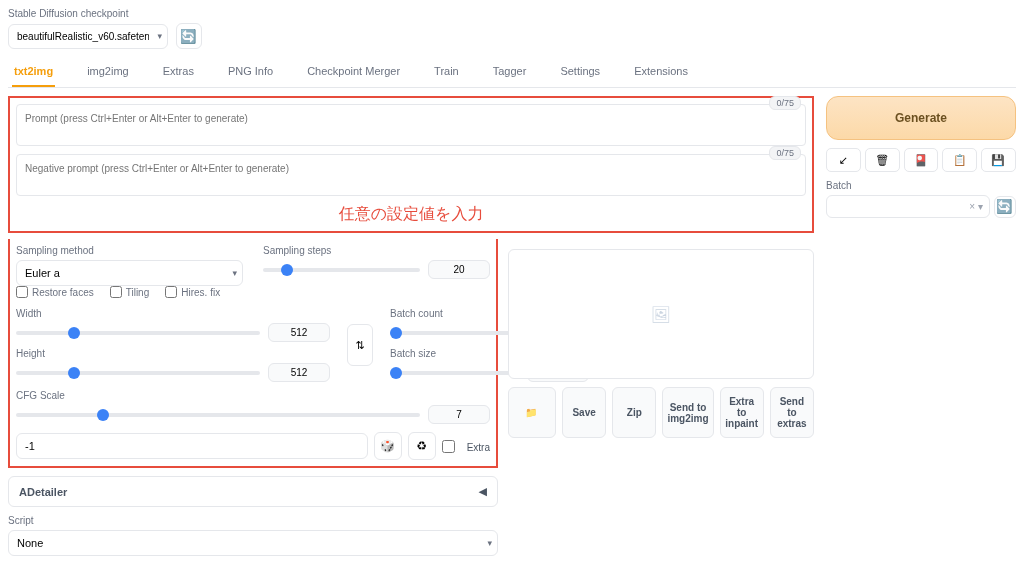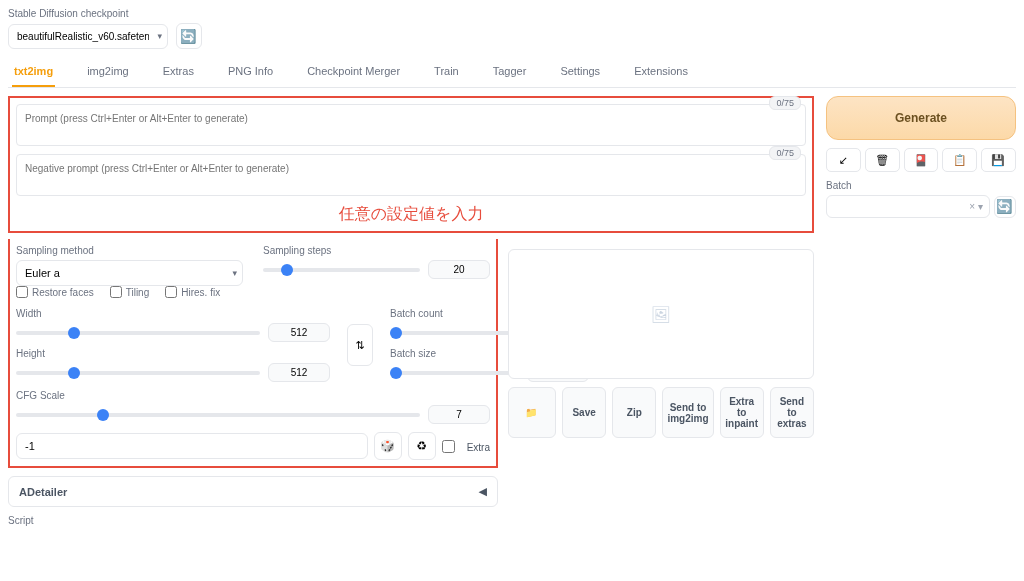--- a/index.html
+++ b/index.html
@@ -179,20 +179,23 @@
                 </label>
             </div>
           </div>
         </div>
         <div class="accordion">
           <span style="font-weight:600">ADetailer</span>
           <span>◀</span>
         </div>
         <div class="script-sec">
           <div class="field-label">Script</div>
+          <div class="select-wrap" style="width:100%">
+            <select class="select"><option>None</option></select>
+          </div>
         </div>
       </div>
 
       <div class="main-right">
         <div class="result-area">
           <span>🖼</span>
         </div>
         <div class="action-row">
           <button class="action-btn folder-btn">📁</button>
           <button class="action-btn">Save</button>

